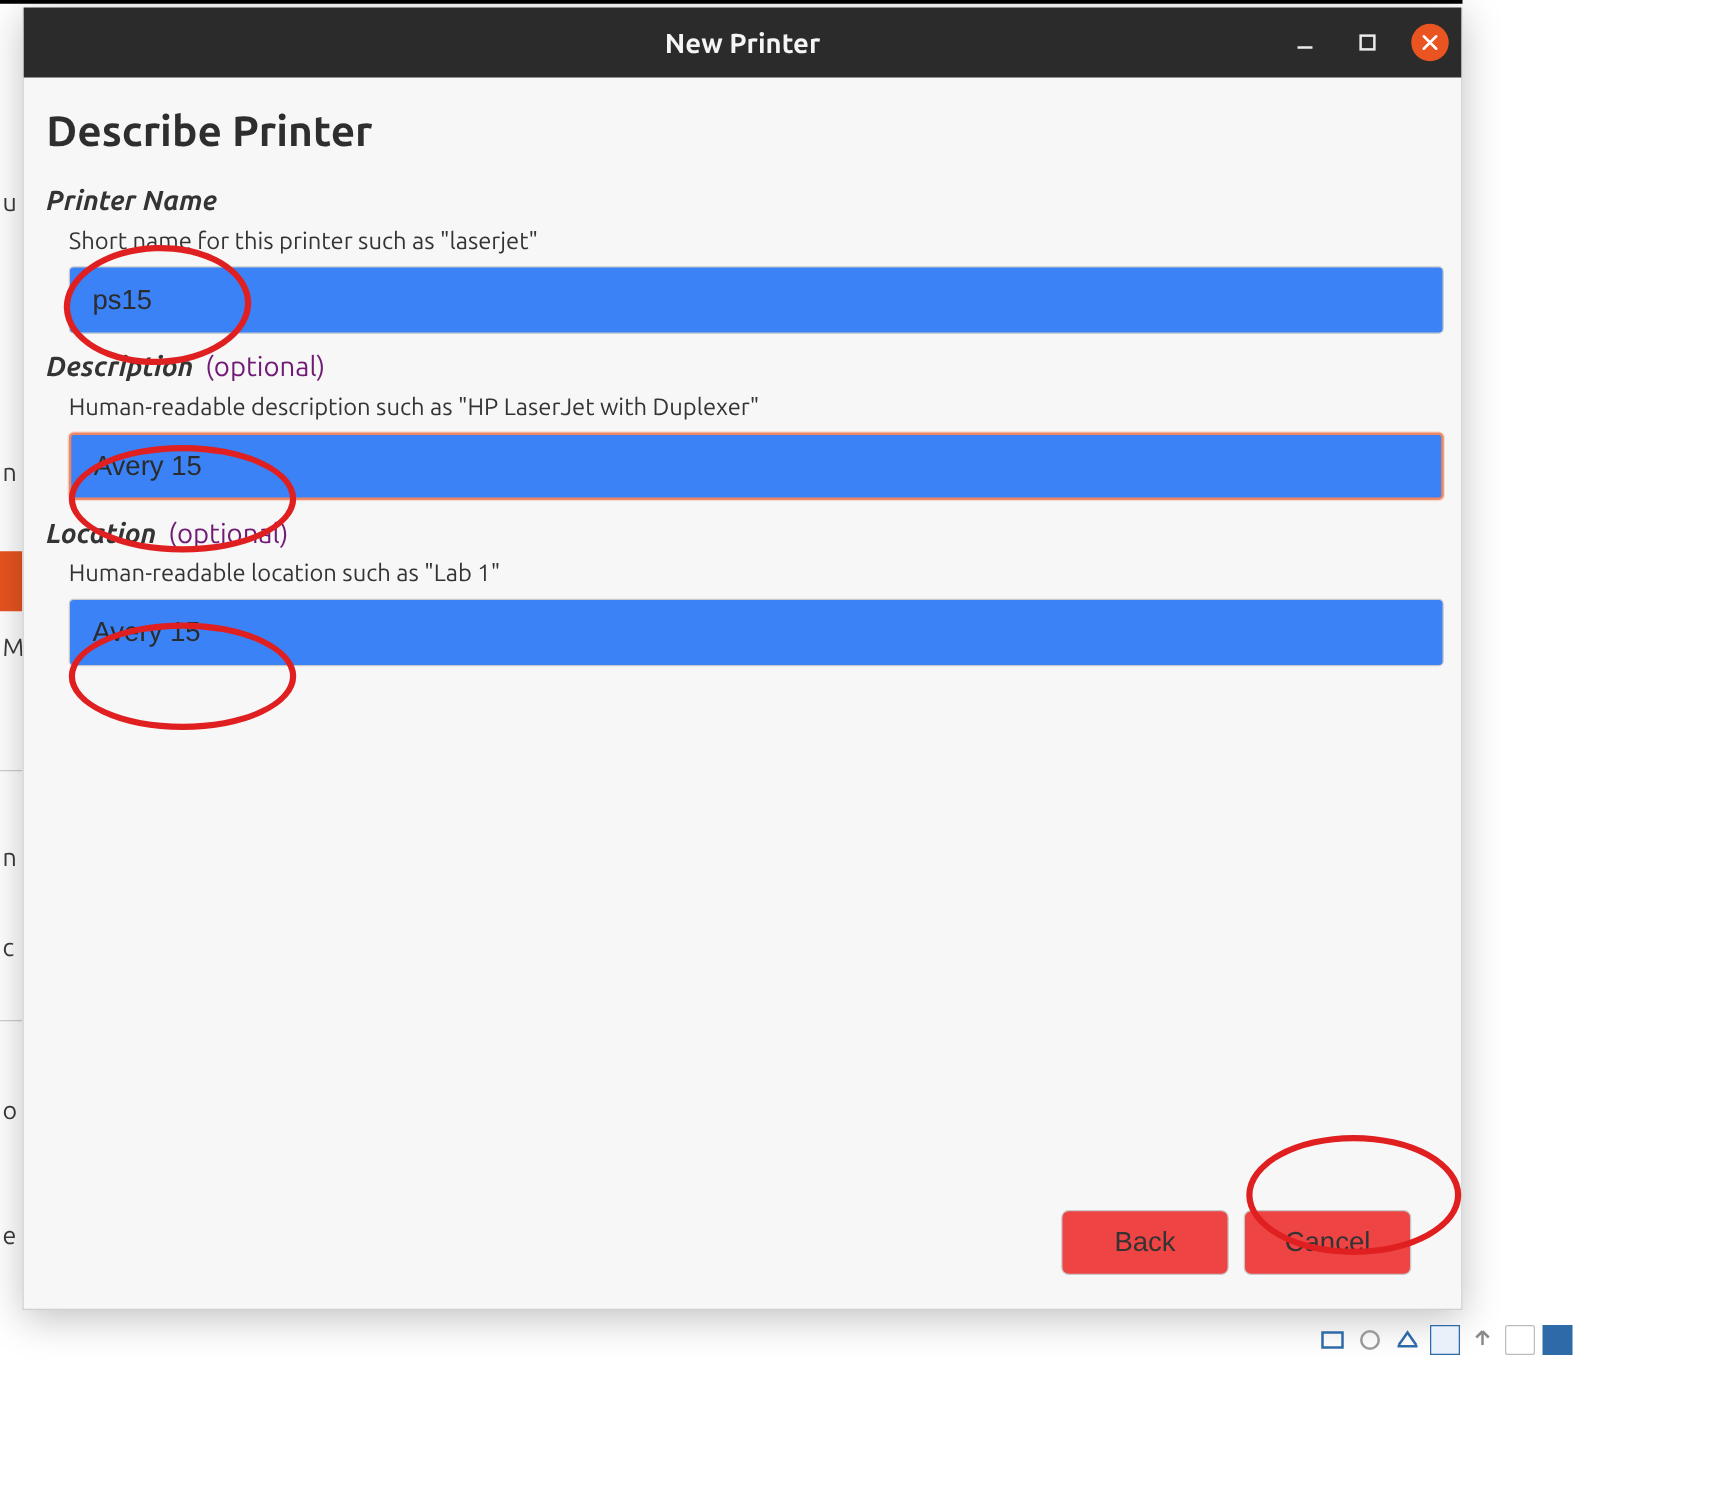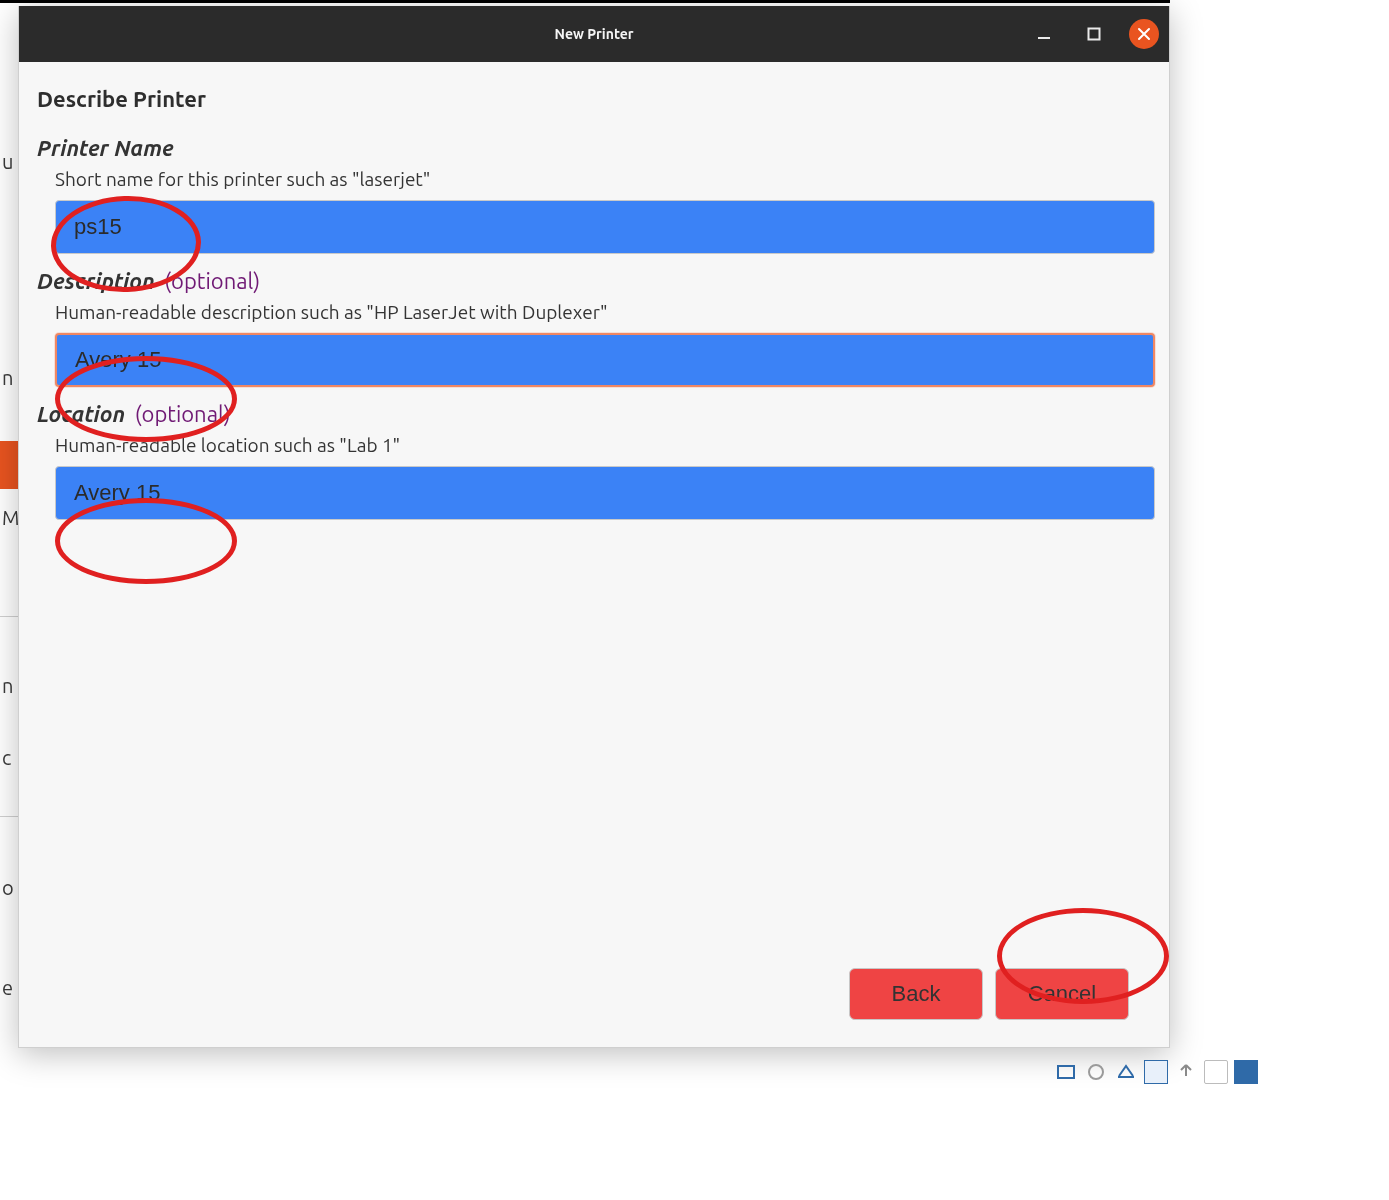--- a/index.html
+++ b/index.html
@@ -32,41 +32,41 @@
     box-shadow: 0 6px 30px rgba(0,0,0,0.25);
     display: flex; flex-direction: column;
     border: 1px solid #cfcfcf; border-top: none;
   }
   .titlebar {
     height: 56px; background: #2b2b2b;
     display: flex; align-items: center; position: relative;
   }
   .titlebar .title {
     position: absolute; left: 0; right: 0; text-align: center;
-    color: #f5f5f5; font-size: 14px; font-weight: 600;
+    color: #f5f5f5; font-size: 22px; font-weight: 600;
   }
   .win-controls {
     position: absolute; right: 10px; top: 0; height: 56px;
     display: flex; align-items: center; gap: 20px;
   }
   .win-btn {
     width: 30px; height: 30px; display: flex; align-items: center; justify-content: center;
     border-radius: 50%; color: #eaeaea; cursor: pointer;
   }
   .win-btn.close {
     background: #e95420; color: #fff;
   }
   .win-btn svg { display: block; }
 
   .content {
     flex: 1; padding: 24px 18px 10px 18px; display: flex; flex-direction: column;
     position: relative;
   }
   .heading {
-    font-size: 22px; font-weight: 700; color: #2e2e2e; margin-bottom: 24px;
+    font-size: 34px; font-weight: 700; color: #2e2e2e; margin-bottom: 24px;
   }
   .field-block { margin-bottom: 14px; }
   .field-label {
     font-size: 22px; font-weight: 700; color: #343434; font-style: italic;
   }
   .optional {
     font-size: 22px; font-weight: 400; color: #701a75; margin-left: 6px;
   }
   .hint {
     font-size: 19px; color: #343434; margin: 8px 0 10px 18px; font-weight: 400;

